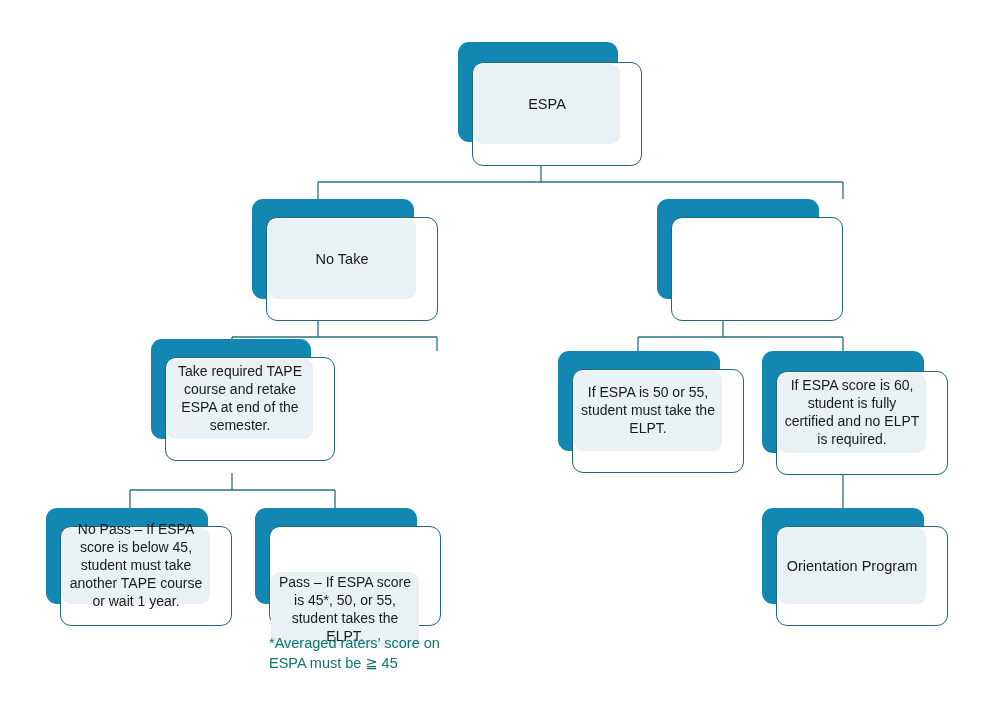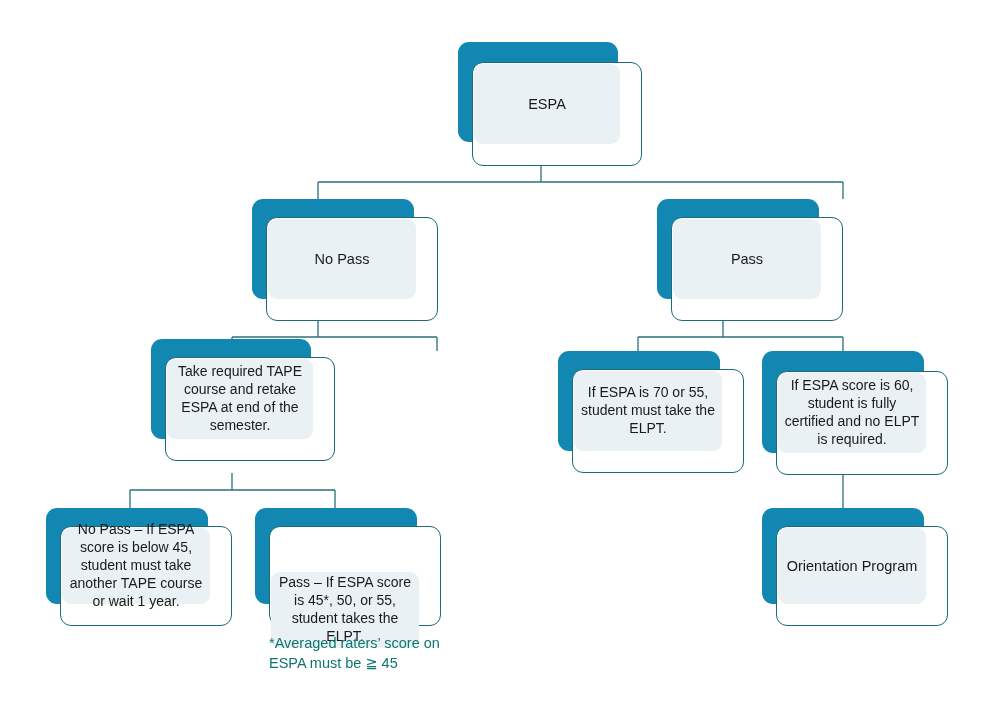--- a/index.html
+++ b/index.html
@@ -103,49 +103,46 @@
     <div class="outline" style="left:14px; top:20px; width:170px; height:104px;"></div>
     <div class="fill" style="left:16px; top:22px; width:146px; height:80px;">
       <span class="label t-big">ESPA</span>
     </div>
   </div>
 
   <div class="node" style="left:252px; top:199px; width:186px; height:122px;">
     <div class="shadow" style="left:0; top:0; width:162px; height:100px;"></div>
     <div class="outline" style="left:14px; top:18px; width:172px; height:104px;"></div>
     <div class="fill" style="left:16px; top:20px; width:148px; height:80px;">
-      <span class="label t-big">No Pass</span>
+      <span class="label t-big">No Take</span>
     </div>
   </div>
 
   <div class="node" style="left:657px; top:199px; width:186px; height:122px;">
     <div class="shadow" style="left:0; top:0; width:162px; height:100px;"></div>
     <div class="outline" style="left:14px; top:18px; width:172px; height:104px;"></div>
-    <div class="fill" style="left:16px; top:20px; width:148px; height:80px;">
-      <span class="label t-big">Pass</span>
-    </div>
   </div>
 
   <div class="node" style="left:151px; top:339px; width:184px; height:122px;">
     <div class="shadow" style="left:0; top:0; width:160px; height:100px;"></div>
     <div class="outline" style="left:14px; top:18px; width:170px; height:104px;"></div>
     <div class="fill" style="left:16px; top:20px; width:146px; height:80px;">
       <span class="label t-small">Take required TAPE
 course and retake
 ESPA at end of the
 semester.</span>
     </div>
   </div>
 
 
   <div class="node" style="left:558px; top:351px; width:186px; height:122px;">
     <div class="shadow" style="left:0; top:0; width:162px; height:100px;"></div>
     <div class="outline" style="left:14px; top:18px; width:172px; height:104px;"></div>
     <div class="fill" style="left:16px; top:20px; width:148px; height:80px;">
-      <span class="label t-small">If ESPA is 70 or 55,
+      <span class="label t-small">If ESPA is 50 or 55,
 student must take the
 ELPT.</span>
     </div>
   </div>
 
   <div class="node" style="left:762px; top:351px; width:186px; height:116px;">
     <div class="shadow" style="left:0; top:0; width:162px; height:102px;"></div>
     <div class="outline" style="left:14px; top:20px; width:172px; height:104px;"></div>
     <div class="fill" style="left:16px; top:22px; width:148px; height:80px;">
       <span class="label t-small">If ESPA score is 60,

